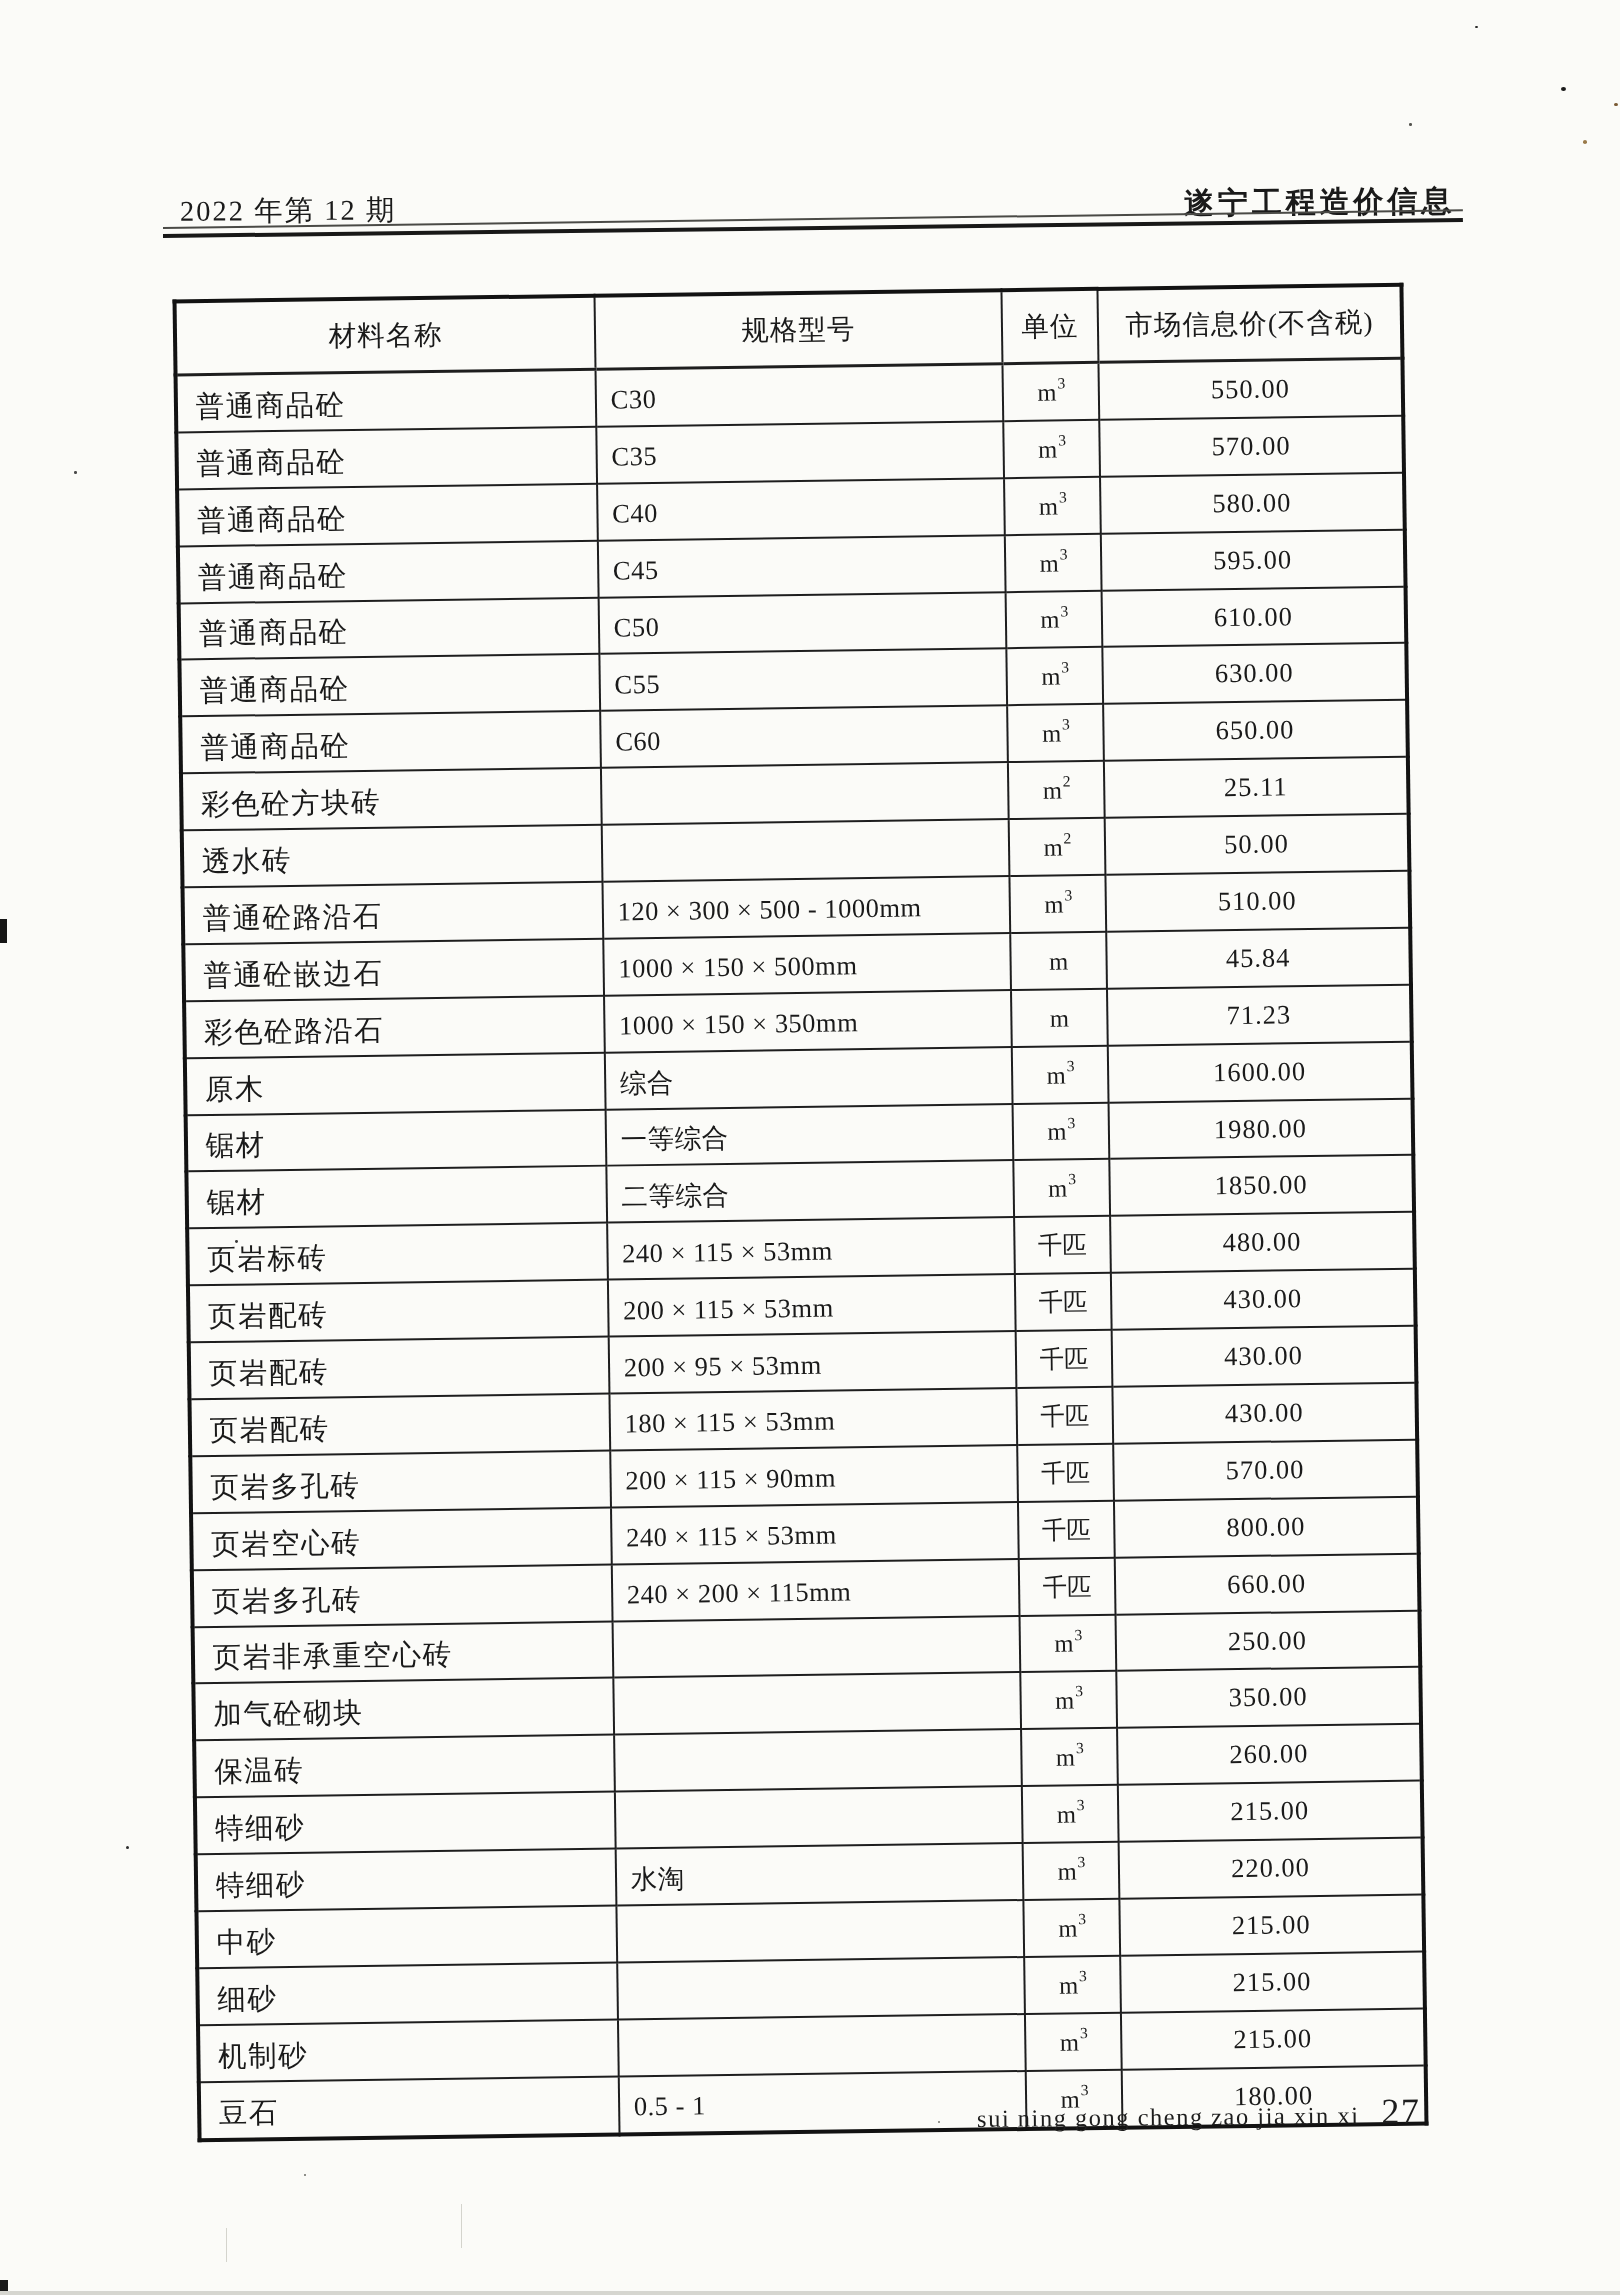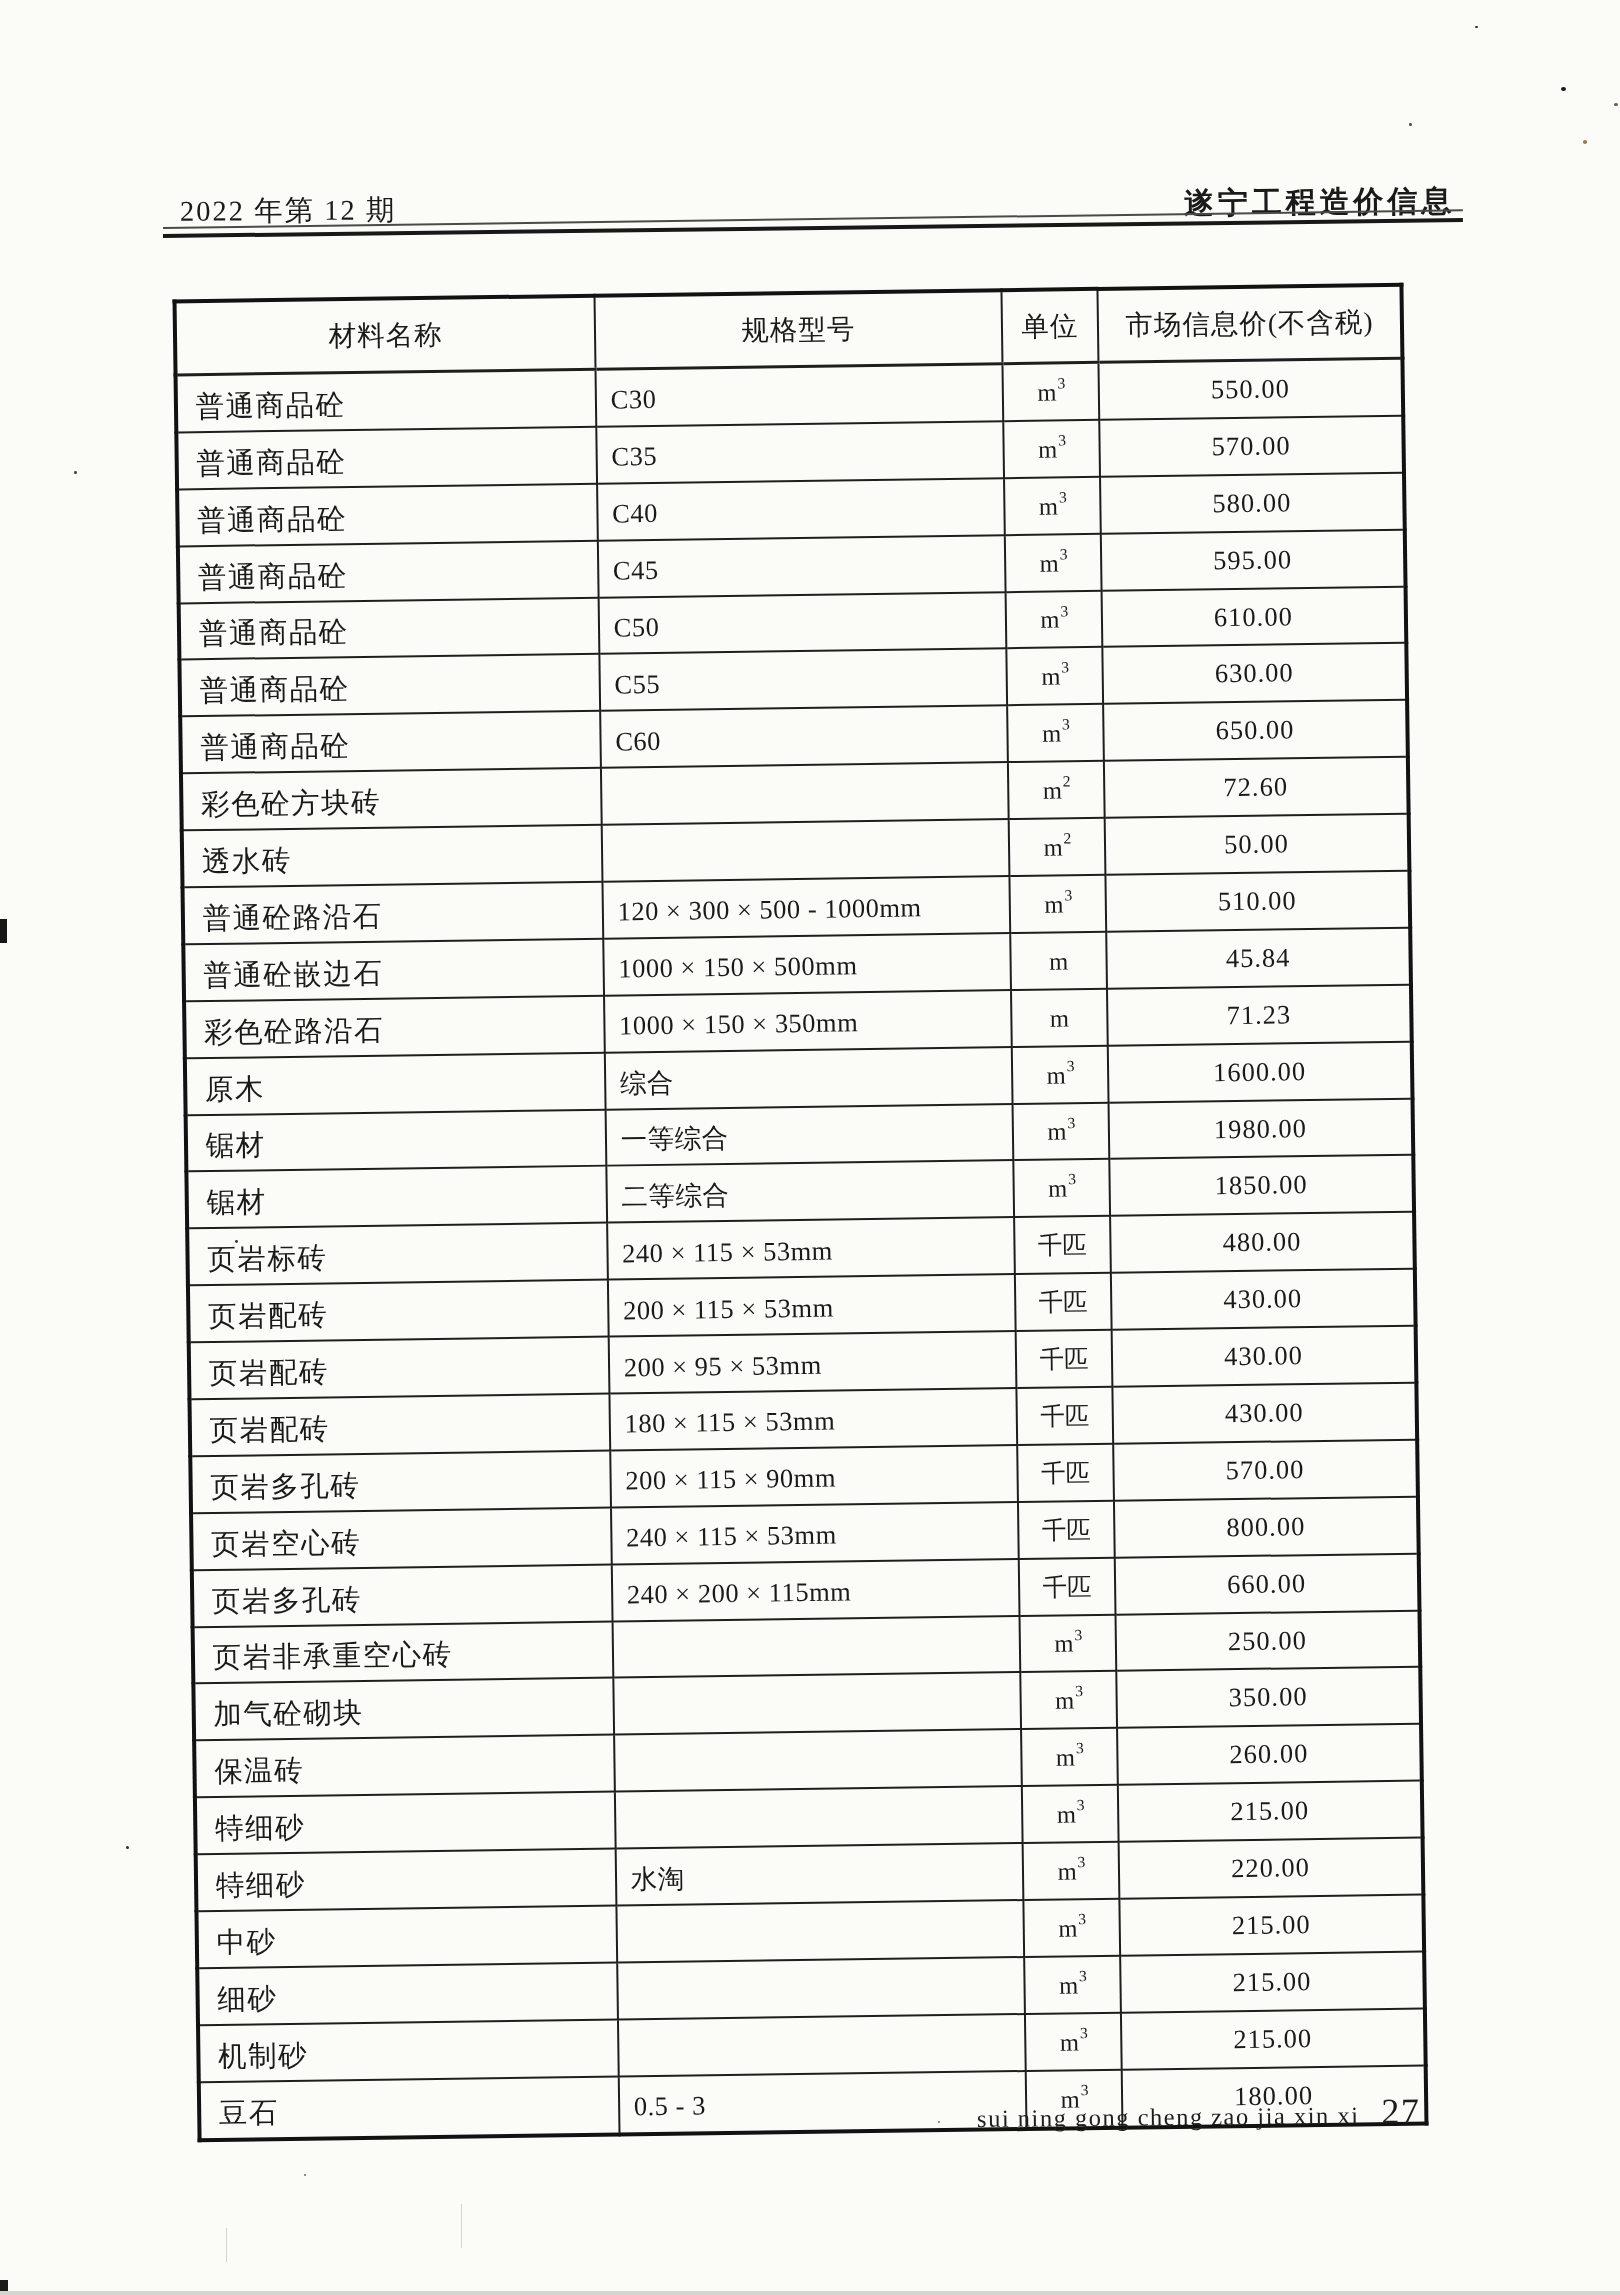--- a/index.html
+++ b/index.html
@@ -240,21 +240,21 @@
           <tr>
             <td class="c-name"><span>普通商品砼</span></td>
             <td class="c-spec"><span>C60</span></td>
             <td class="c-unit"><span class="u-base">m</span><sup class="u-sup">3</sup></td>
             <td class="c-price"><span>650.00</span></td>
           </tr>
           <tr>
             <td class="c-name"><span>彩色砼方块砖</span></td>
             <td class="c-spec"><span></span></td>
             <td class="c-unit"><span class="u-base">m</span><sup class="u-sup">2</sup></td>
-            <td class="c-price"><span>72.60</span></td>
+            <td class="c-price"><span>25.11</span></td>
           </tr>
           <tr>
             <td class="c-name"><span>透水砖</span></td>
             <td class="c-spec"><span></span></td>
             <td class="c-unit"><span class="u-base">m</span><sup class="u-sup">2</sup></td>
             <td class="c-price"><span>50.00</span></td>
           </tr>
           <tr>
             <td class="c-name"><span>普通砼路沿石</span></td>
             <td class="c-spec"><span>120 × 300 × 500 - 1000mm</span></td>
@@ -376,21 +376,21 @@
             <td class="c-price"><span>215.00</span></td>
           </tr>
           <tr>
             <td class="c-name"><span>机制砂</span></td>
             <td class="c-spec"><span></span></td>
             <td class="c-unit"><span class="u-base">m</span><sup class="u-sup">3</sup></td>
             <td class="c-price"><span>215.00</span></td>
           </tr>
           <tr>
             <td class="c-name"><span>豆石</span></td>
-            <td class="c-spec"><span>0.5 - 3</span></td>
+            <td class="c-spec"><span>0.5 - 1</span></td>
             <td class="c-unit"><span class="u-base">m</span><sup class="u-sup">3</sup></td>
             <td class="c-price"><span>180.00</span></td>
           </tr>
         </tbody>
     </table>
   </div>
 
   <div class="footer">
     <span>sui ning gong cheng zao jia xin xi</span><span class="pagenum">27</span>
   </div>

